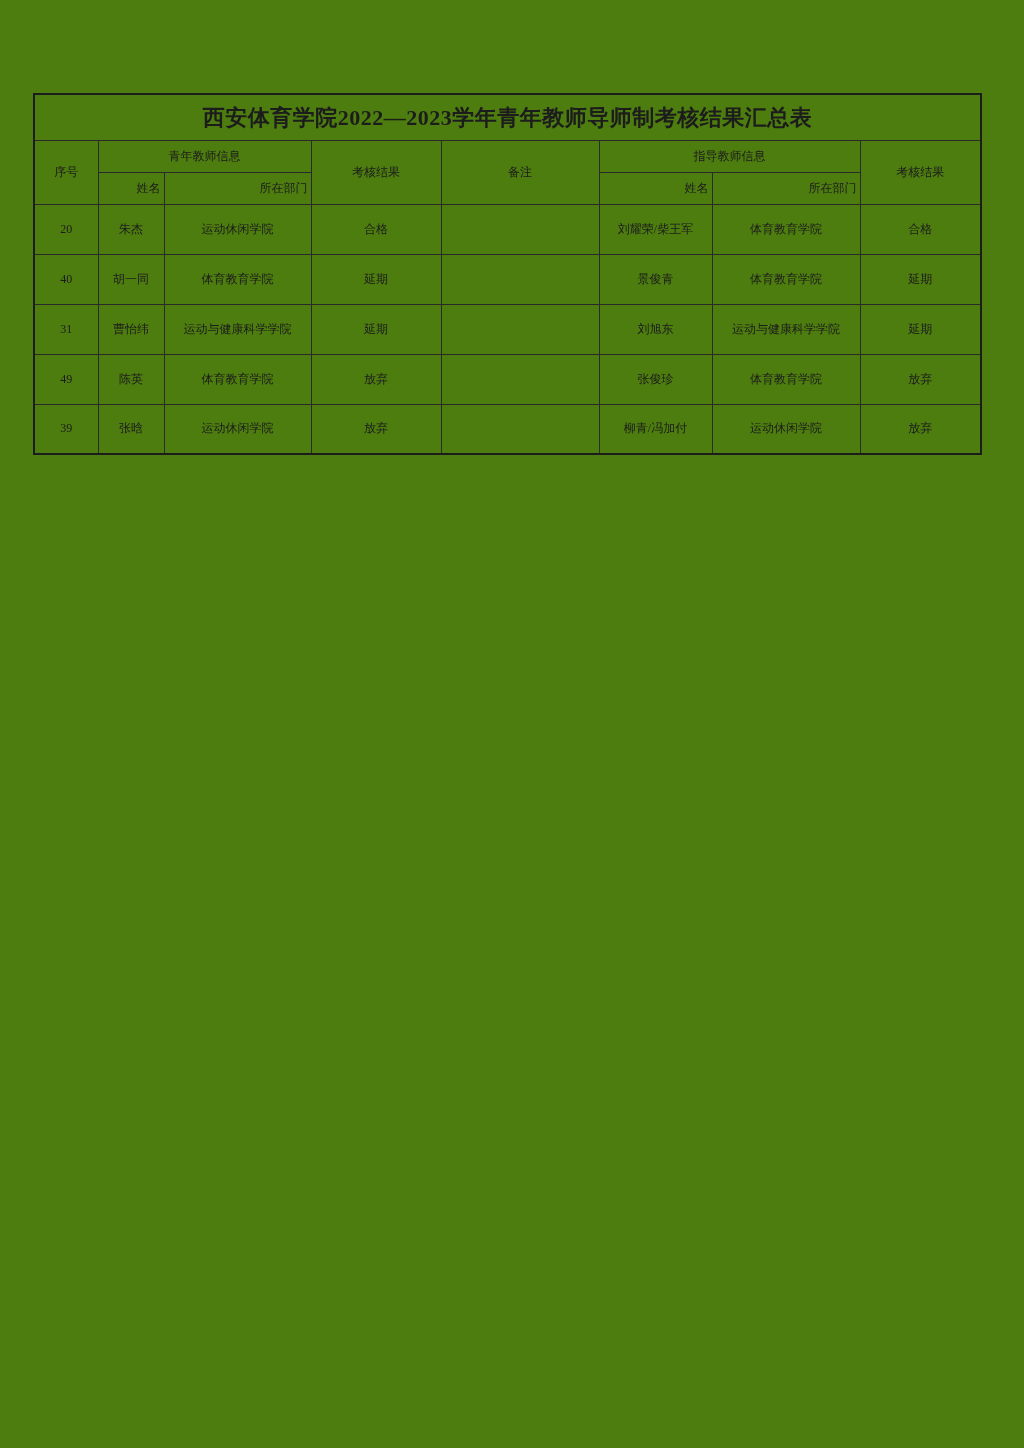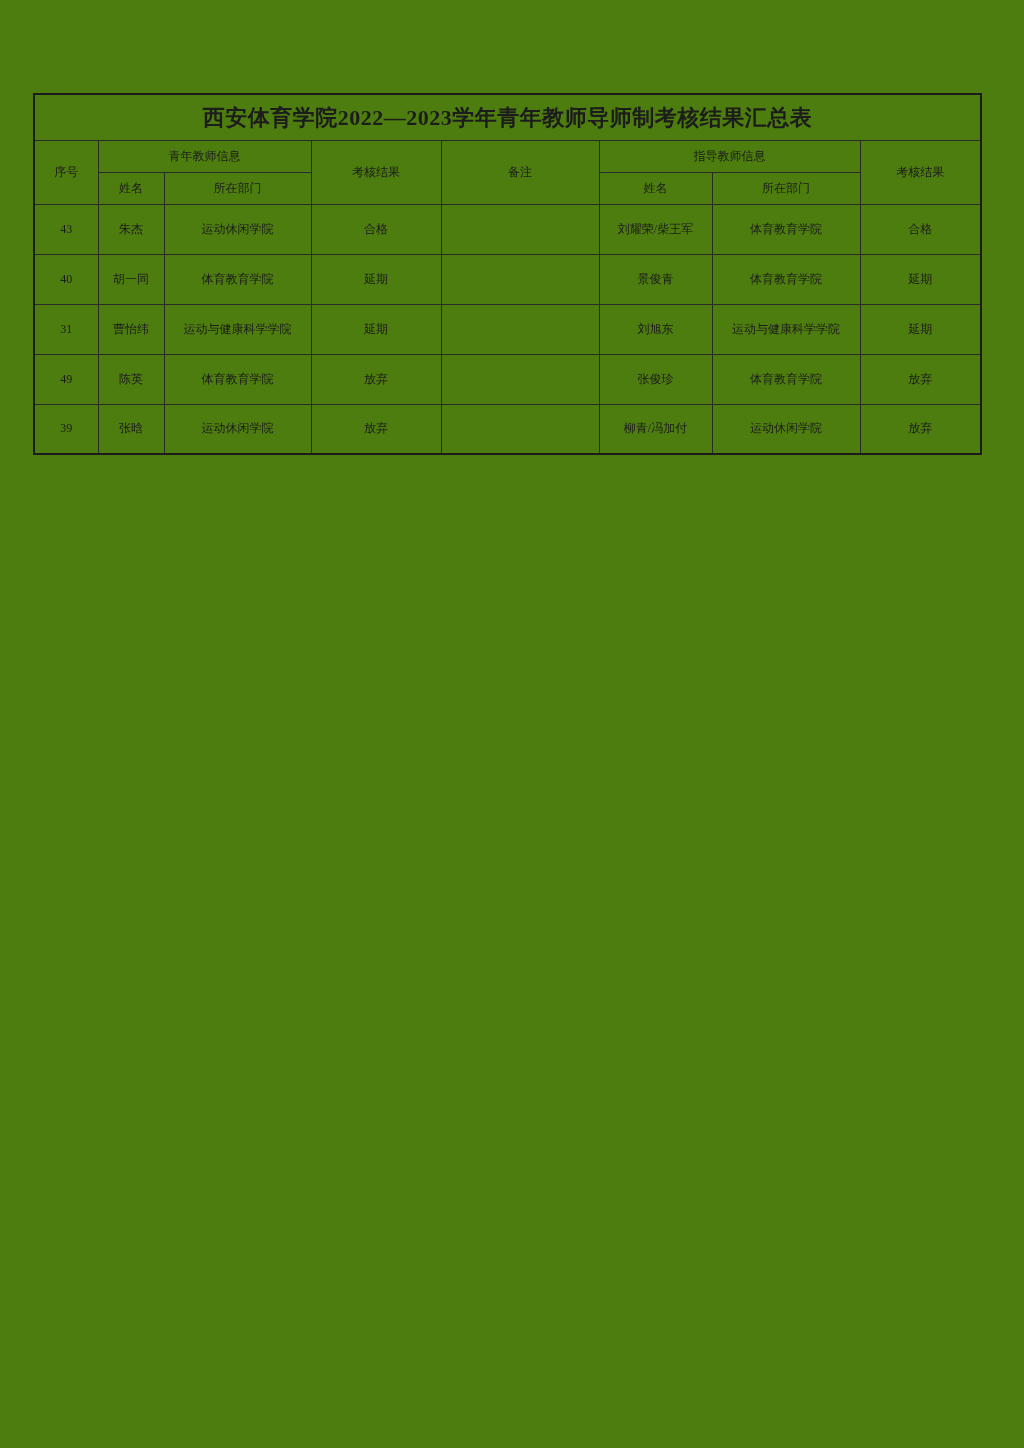--- a/index.html
+++ b/index.html
@@ -37,21 +37,21 @@
     padding: 2px 3px;
     overflow: hidden;
   }
   tr.title-row td {
     height: 46px;
     font-size: 22px;
     font-weight: bold;
     letter-spacing: 0.5px;
   }
   tr.header-row-1 th { height: 32px; }
-  tr.header-row-2 th { height: 32px; }
+  tr.header-row-2 th { height: 32px; text-align: right; }
   tr.data-row td { height: 50px; }
 </style>
 </head>
 <body>
 
 <div class="page">
   <table class="summary">
     <colgroup>
       <col style="width:64px">
       <col style="width:66px">
@@ -75,21 +75,21 @@
         <th rowspan="2">考核结果</th>
       </tr>
       <tr class="header-row-2">
         <th>姓名</th>
         <th>所在部门</th>
         <th>姓名</th>
         <th>所在部门</th>
       </tr>
 
       <tr class="data-row">
-        <td>43</td>
+        <td>20</td>
         <td>朱杰</td>
         <td>运动休闲学院</td>
         <td>合格</td>
         <td></td>
         <td>刘耀荣/柴王军</td>
         <td>体育教育学院</td>
         <td>合格</td>
       </tr>
       <tr class="data-row">
         <td>40</td>

